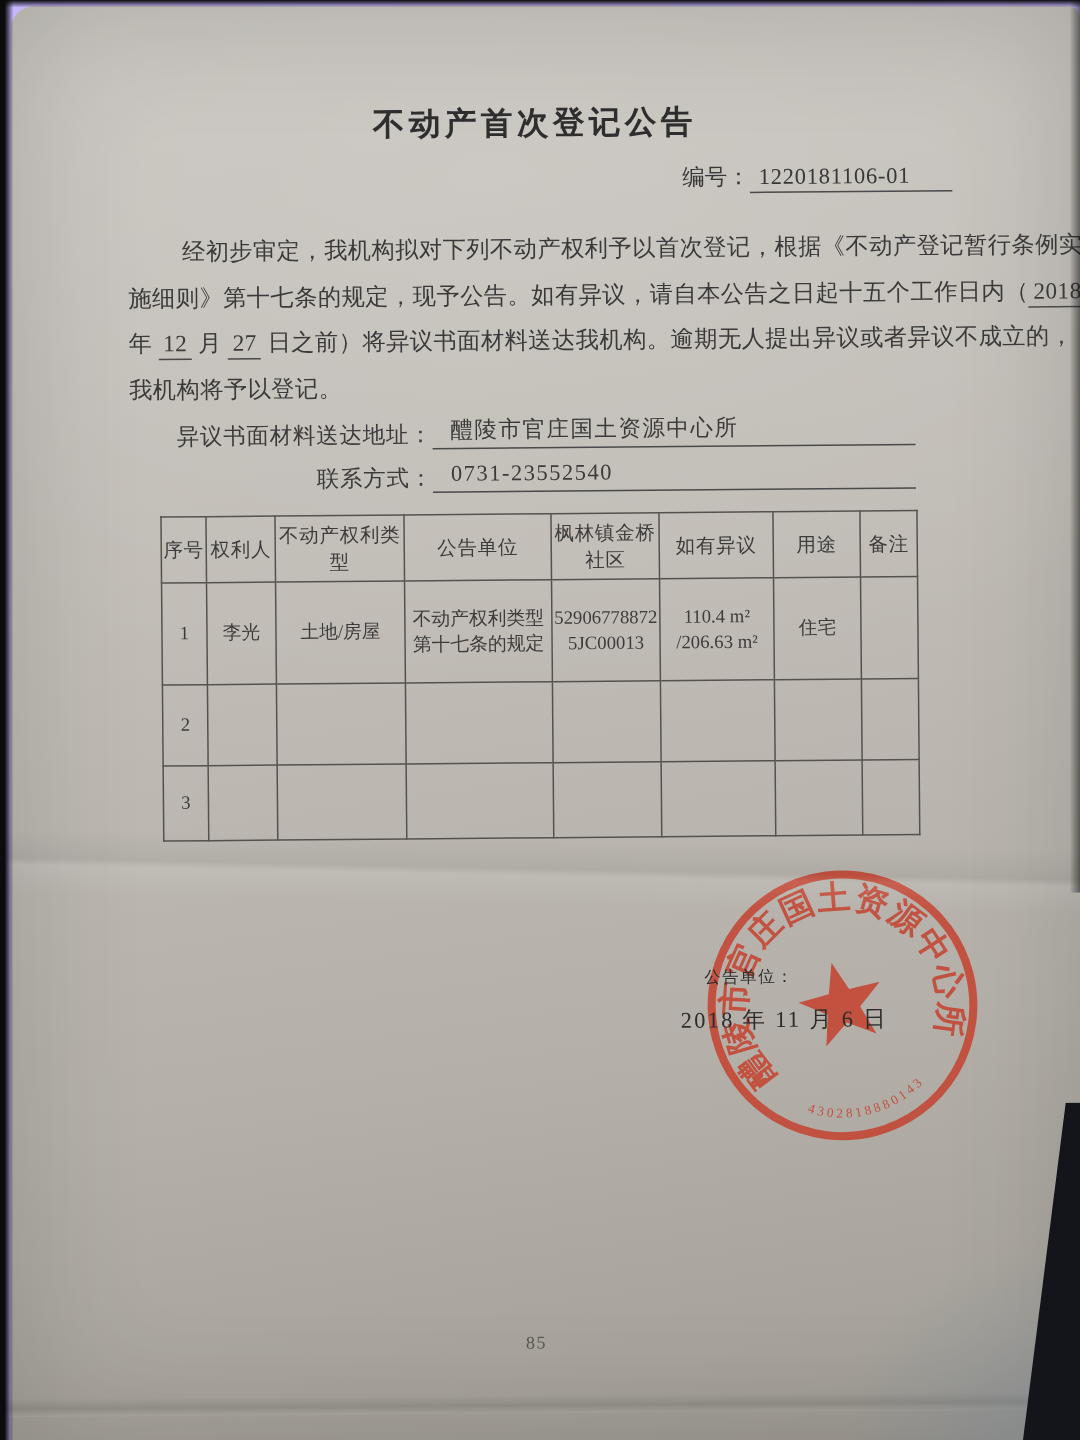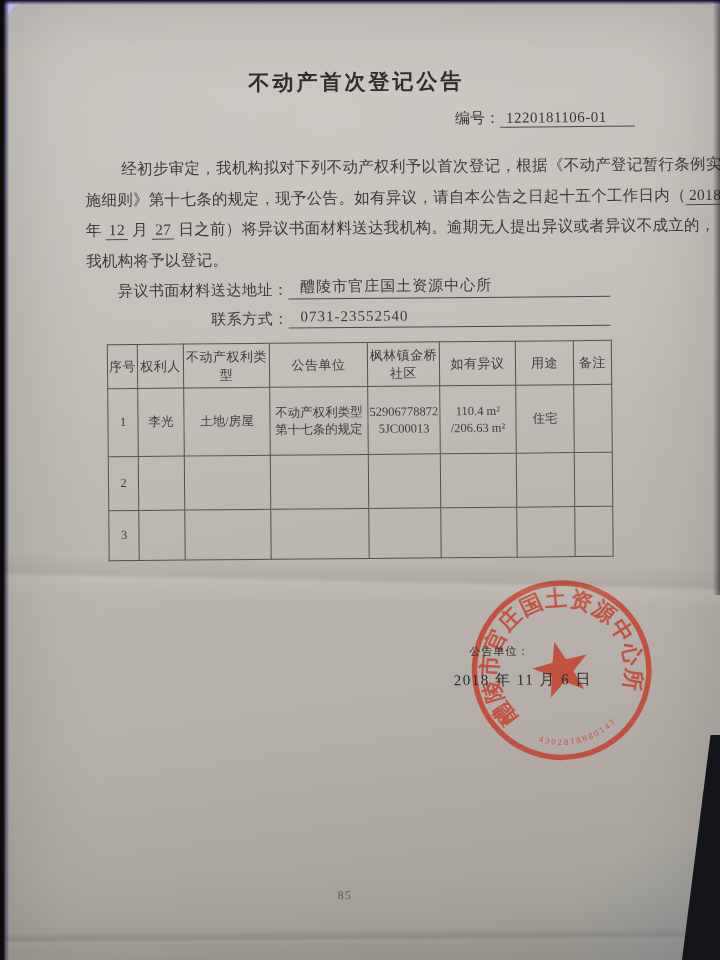--- a/index.html
+++ b/index.html
@@ -54,21 +54,21 @@
 
   .seal {
     position:absolute; left:462px; top:574px; width:196px; height:196px;
     transform:rotate(-14deg); opacity:.85; mix-blend-mode:multiply;
   }
   .seal-name-text { font-size:22.5px; font-weight:bold; letter-spacing:1px; }
   .seal-serial-text { font-size:9px; letter-spacing:2.2px; }
   .stamp-label { position:absolute; left:468px; top:645px; font-size:11px; color:#2c2c2c; letter-spacing:1px; z-index:3; }
   .stamp-date  { position:absolute; left:452px; top:672px; font-size:15px; color:#2c2c2c; letter-spacing:1.5px; z-index:3; }
 
-  .page-number { position:absolute; left:334px; top:888px; font-size:12px; color:#58564f; letter-spacing:1px; }
+  .page-number { position:absolute; left:347px; top:888px; font-size:12px; color:#58564f; letter-spacing:1px; }
 
   
   .crease-mid {
     position:absolute; left:0; top:560px; width:110%; height:44px;
     background:linear-gradient(to bottom, transparent, rgba(0,0,0,.05) 45%, rgba(255,255,255,.08) 56%, transparent);
     transform:rotate(1.2deg); pointer-events:none;
   }
   .crease-bottom {
     position:absolute; left:0; bottom:18px; width:110%; height:12px;
     background:linear-gradient(to bottom, rgba(0,0,0,0), rgba(0,0,0,.10) 55%, rgba(255,255,255,.06));

